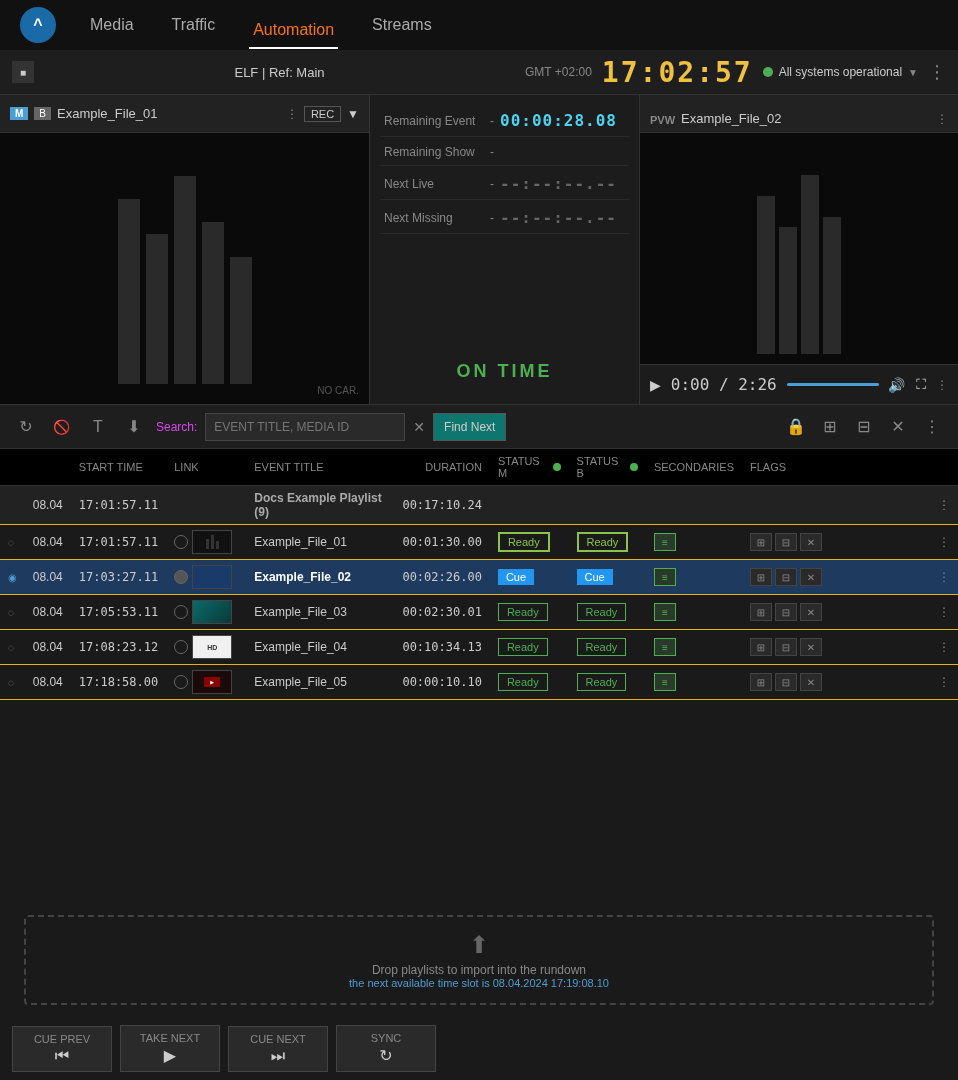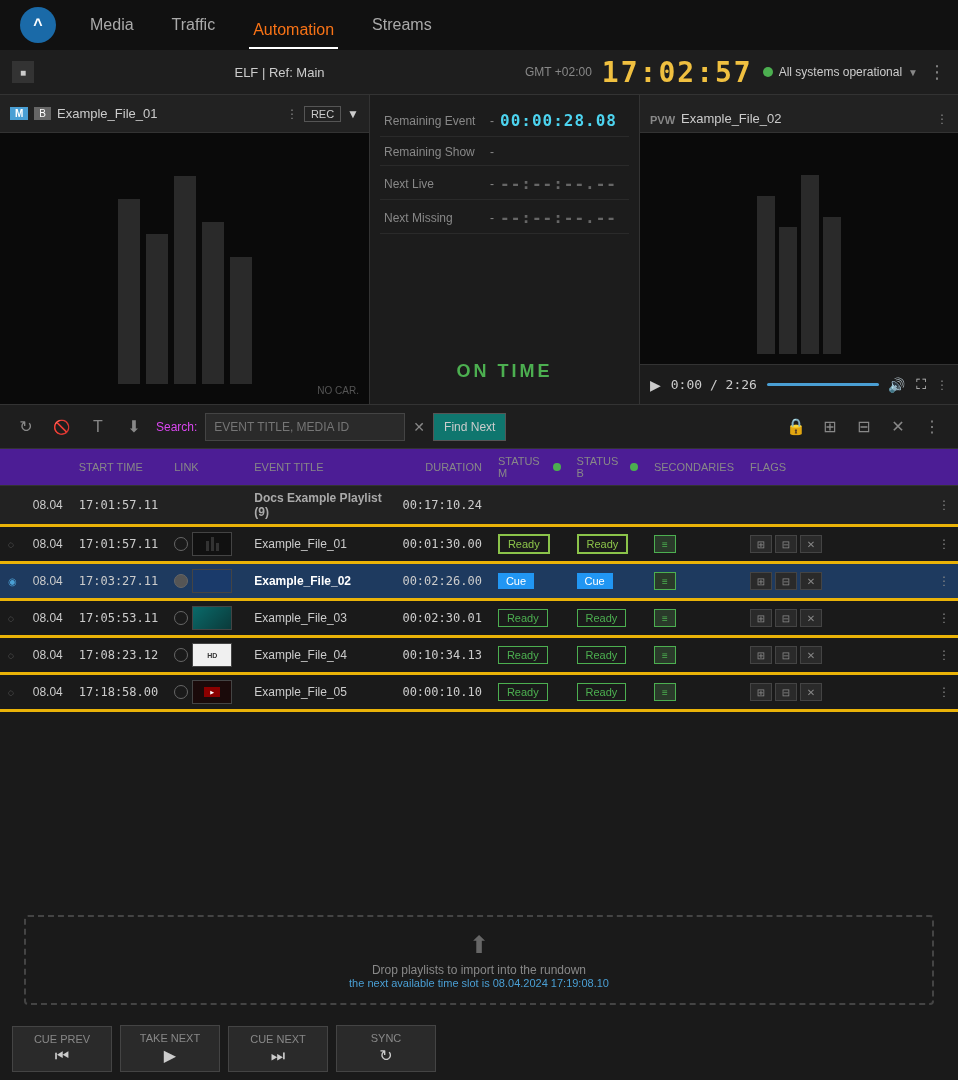--- a/index.html
+++ b/index.html
@@ -281,21 +281,21 @@
       height: 40px;
       border-top: 1px solid #333;
     }
     .pvw-play-btn {
       color: #ccc;
       font-size: 14px;
       cursor: pointer;
     }
     .pvw-time {
       color: #ccc;
-      font-size: 13px;
+      font-size: 16px;
       font-family: monospace;
     }
     .pvw-progress {
       flex: 1;
       height: 3px;
       background: #4a9fd4;
       border-radius: 2px;
     }
     .pvw-volume {
       color: #ccc;
@@ -351,33 +351,33 @@
     .toolbar-right-icons {
       display: flex; gap: 6px; align-items: center;
     }
 
     
     .events-table {
       width: 100%;
       border-collapse: collapse;
     }
     .events-table thead tr {
-      background: #4c1d95;
+      background: #000000;
       border-bottom: 1px solid #333;
     }
     .events-table thead th {
       color: #888;
       font-size: 11px;
       font-weight: normal;
       text-align: left;
       padding: 6px 8px;
       text-transform: uppercase;
     }
     .events-table tbody tr {
-      border-bottom: 3px solid #eab308;
+      border-bottom: 1px solid #eab308;
     }
     .events-table tbody tr.current-row {
       background: #1e3a5f;
     }
     .events-table tbody tr.playlist-header {
       background: #222;
     }
     .events-table tbody td {
       padding: 5px 8px;
       font-size: 12px;

